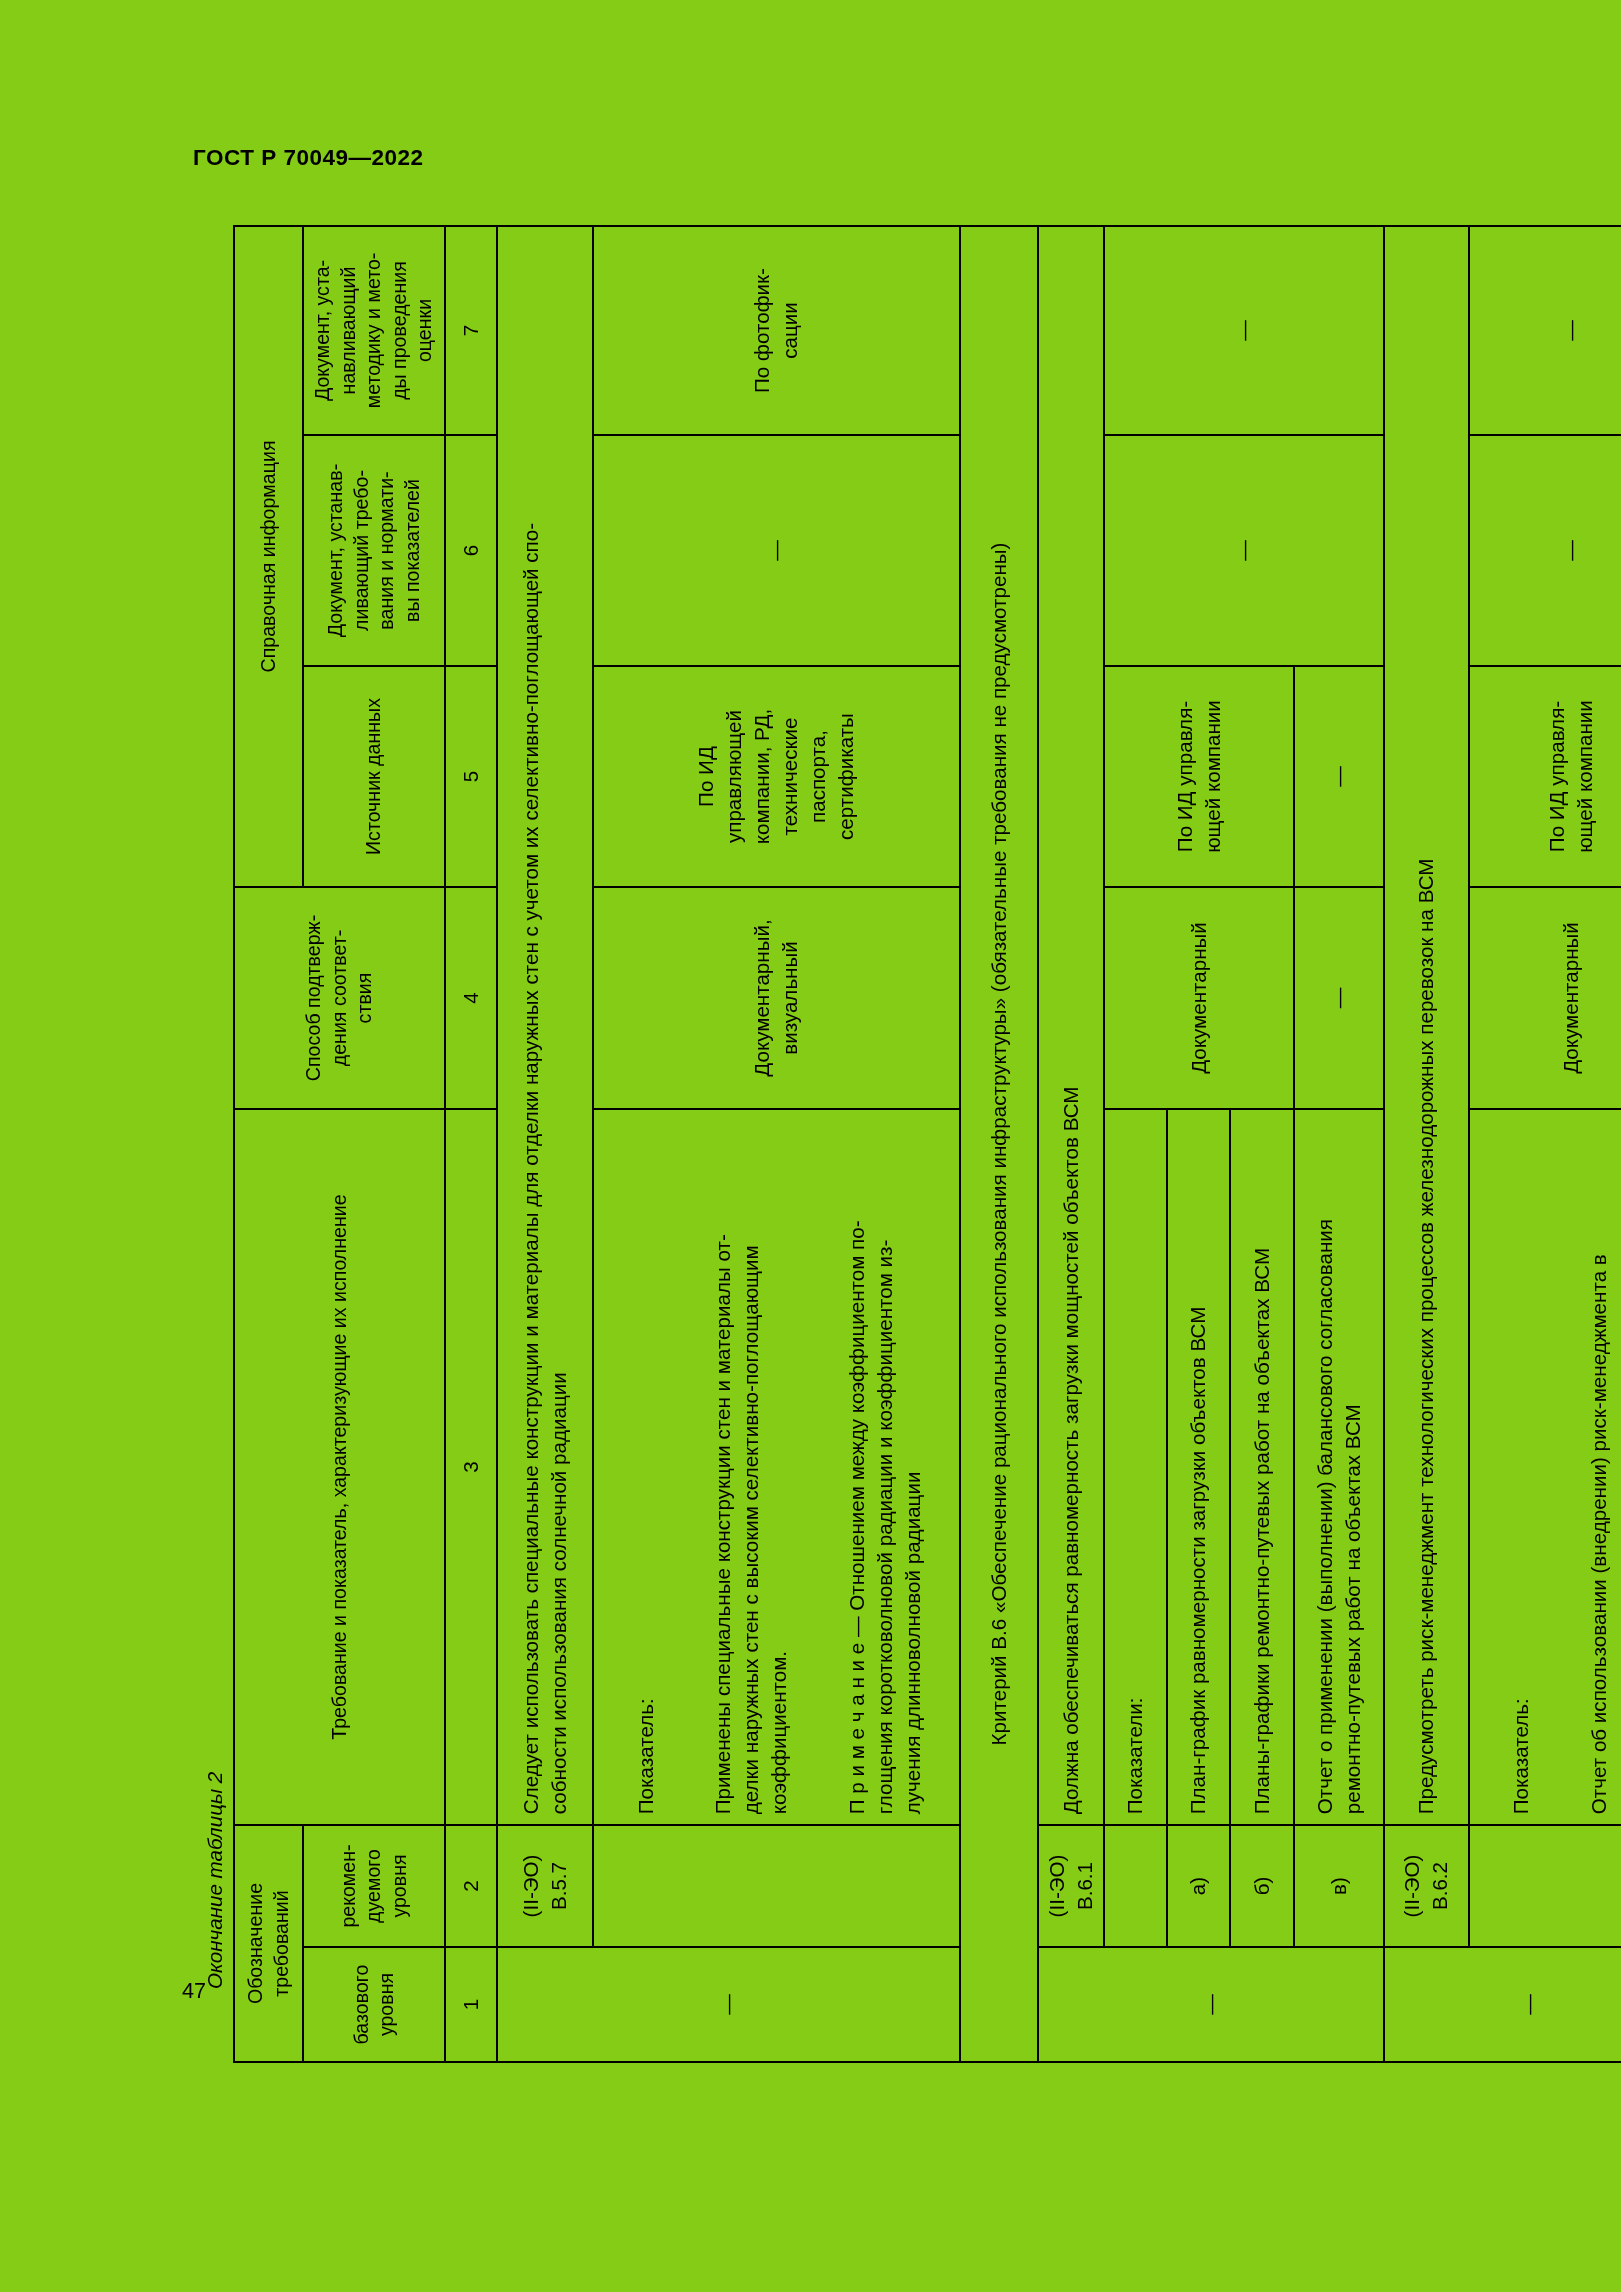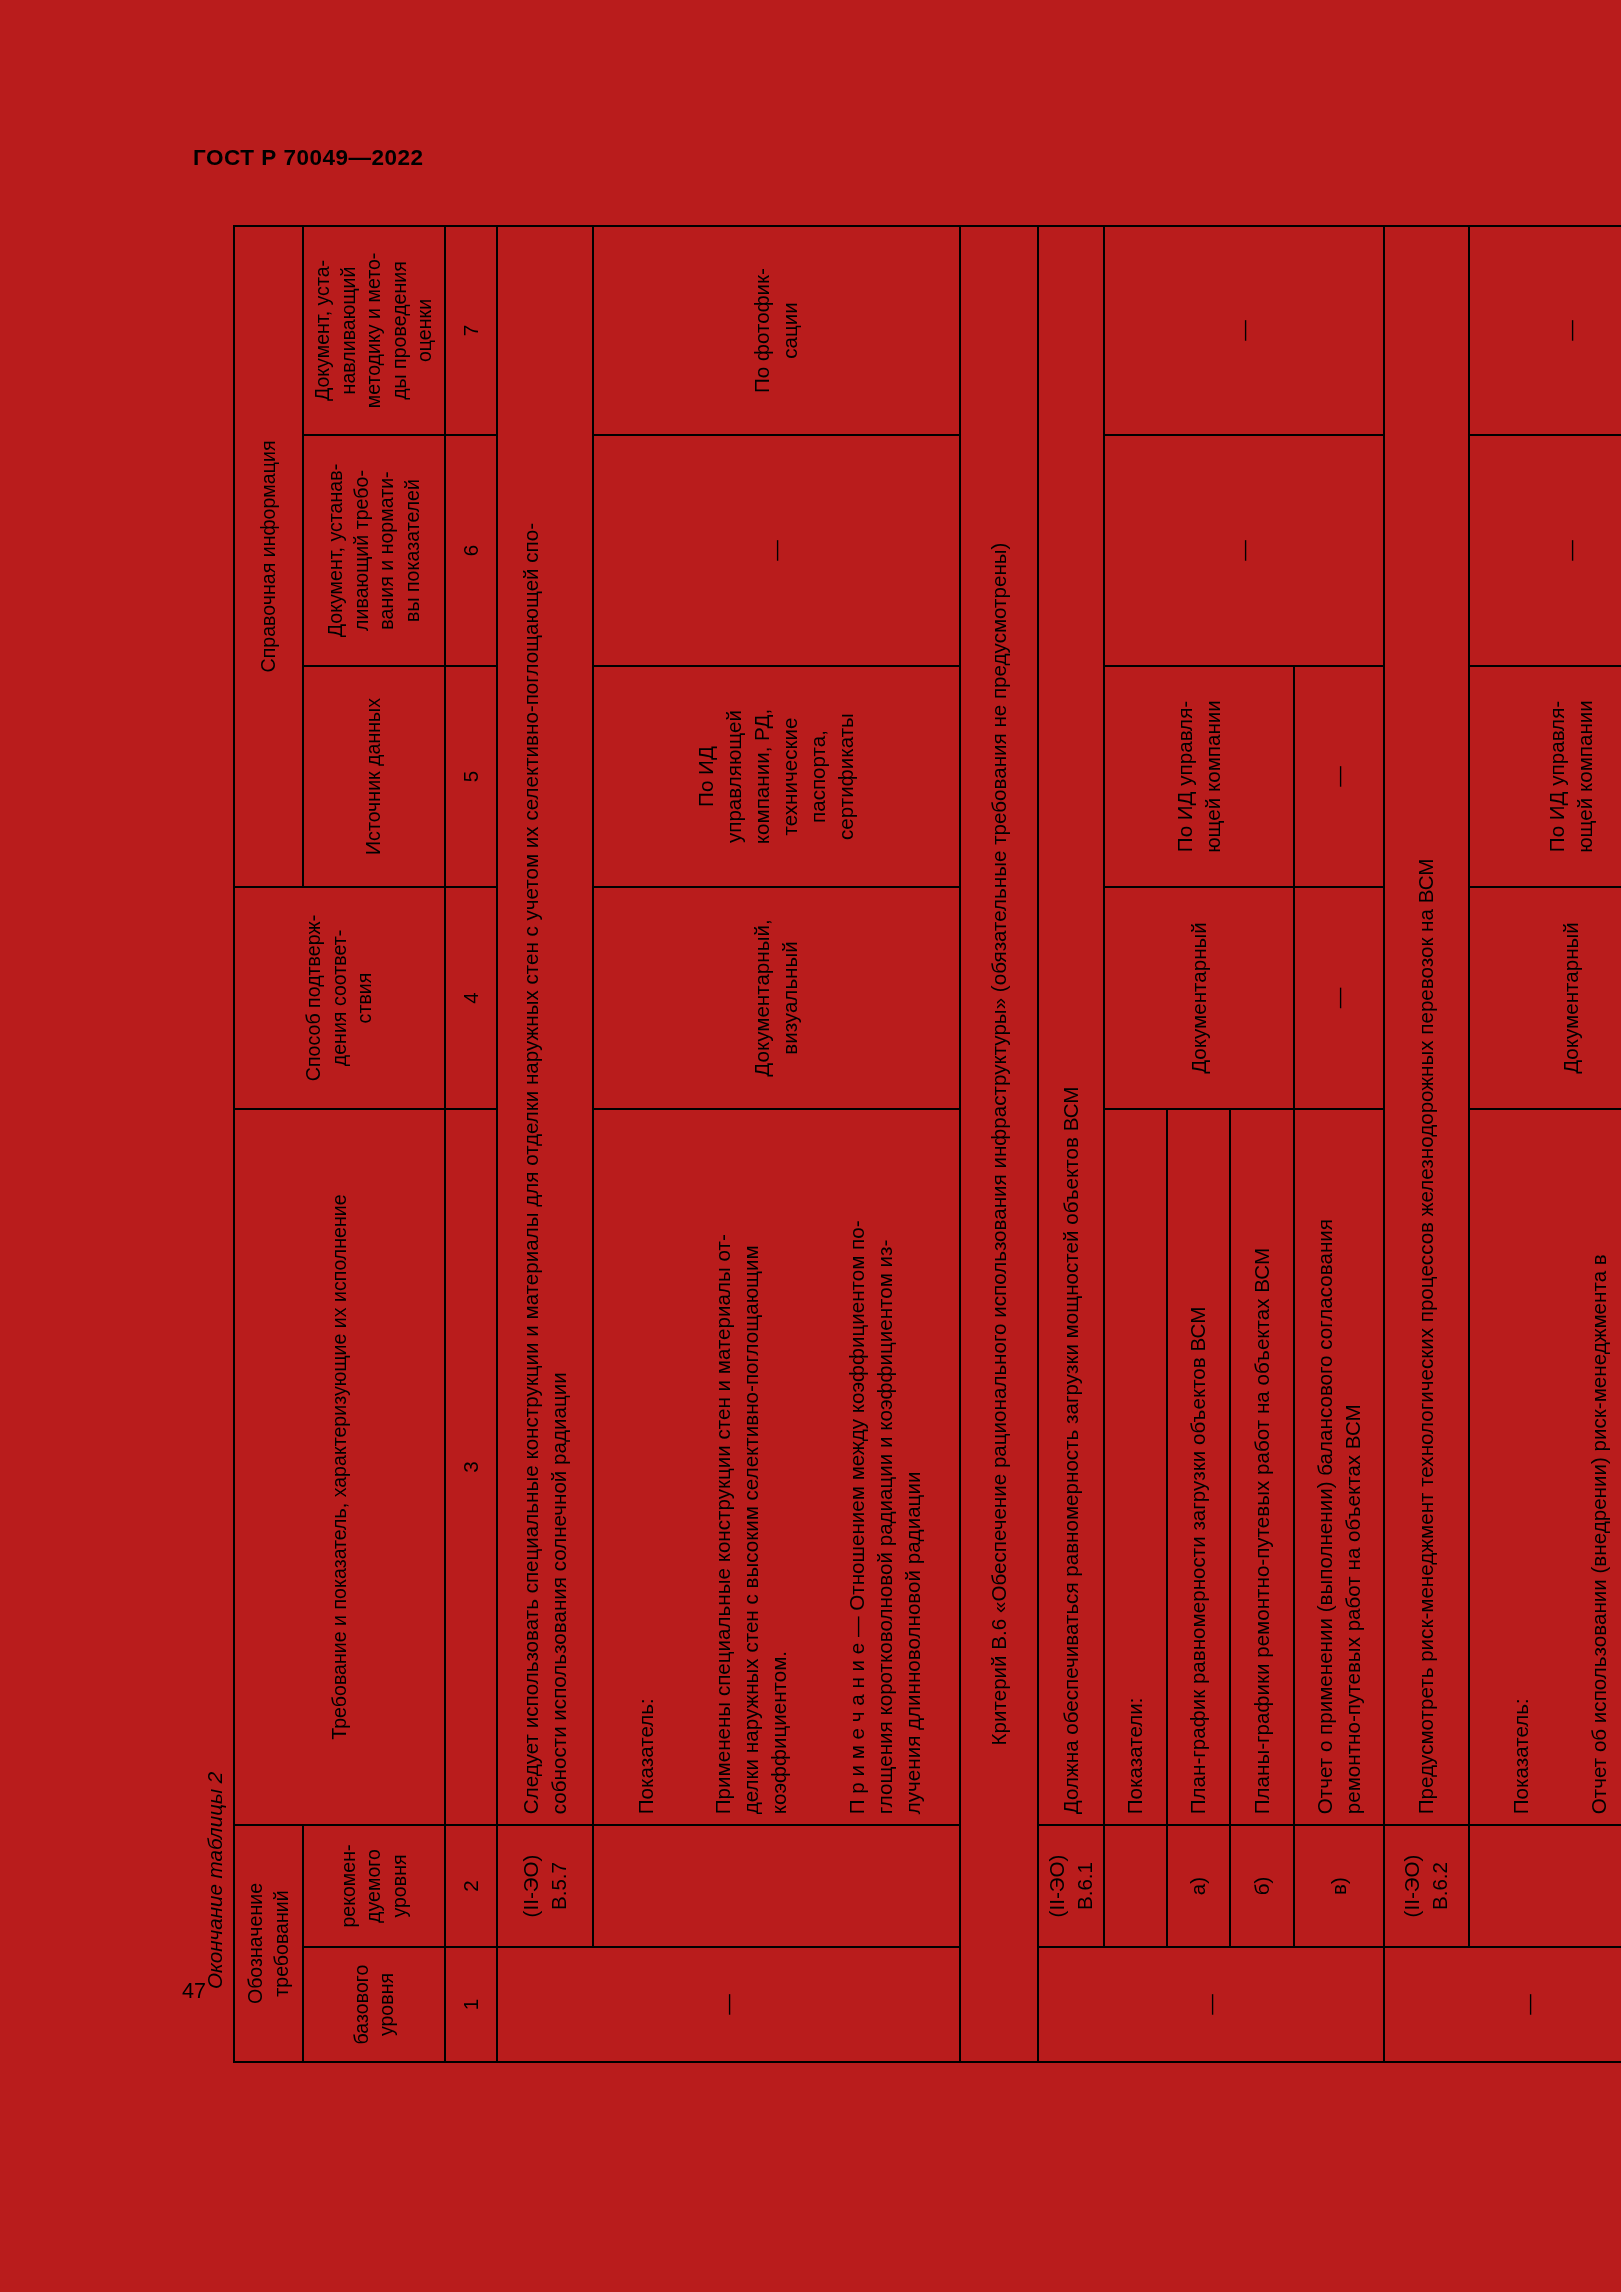--- a/index.html
+++ b/index.html
@@ -1,16 +1,16 @@
 <!DOCTYPE html>
 <html><head>
 <meta charset="utf-8">
 <style>
   html,body{margin:0;padding:0;background:#888;}
-  #page{position:relative;width:1621px;height:2293px;background:#b91c1c;color:#000;
+  #page{position:relative;width:1621px;height:2293px;background:#84cc16;color:#000;
         font-family:"Liberation Sans","DejaVu Sans",sans-serif;overflow:hidden;}
   .hdr-title{position:absolute;left:193px;top:145px;font-size:22.5px;font-weight:bold;letter-spacing:0.5px;white-space:pre-line;}
   .page-num{position:absolute;left:182px;top:1978px;font-size:21.6px;}
   
   .rot{position:absolute;left:196px;top:2063px;width:1835px;height:1318px;
        transform:rotate(-90deg);transform-origin:0 0;}
   .tbl-caption{height:37px;display:flex;align-items:flex-end;padding:0 0 5.9px 74px;
        font-size:20.6px;font-style:italic;box-sizing:border-box;white-space:pre-line;}
   table{border-collapse:collapse;table-layout:fixed;width:1835px;border:2.9px solid #000;}
   td,th{border:2px solid #000;font-size:20.6px;font-weight:normal;line-height:28px;

